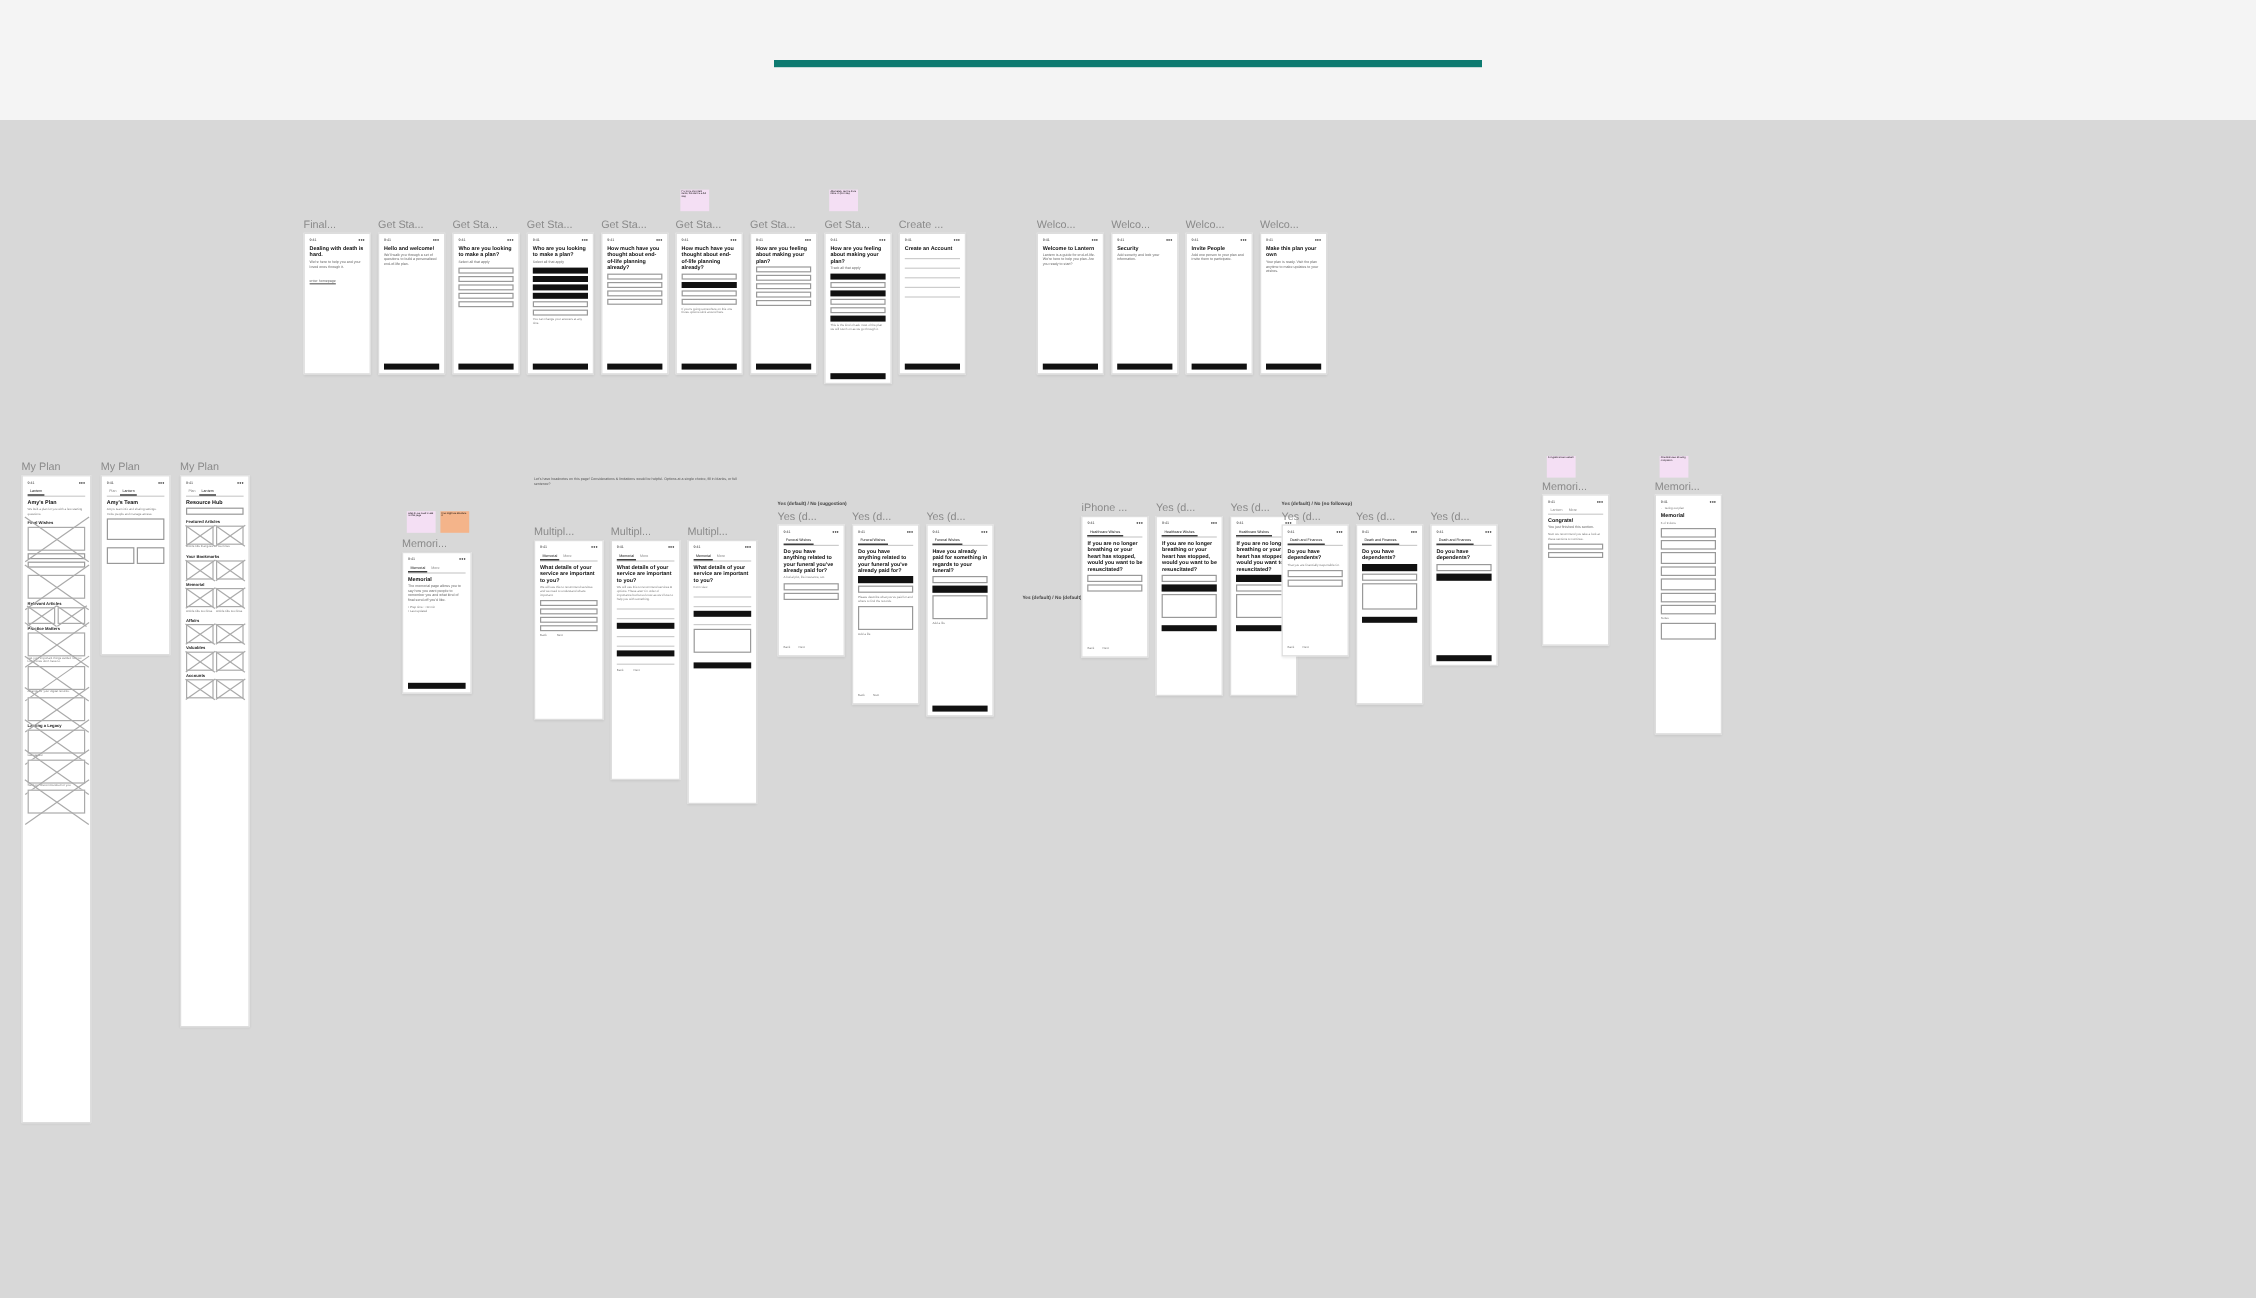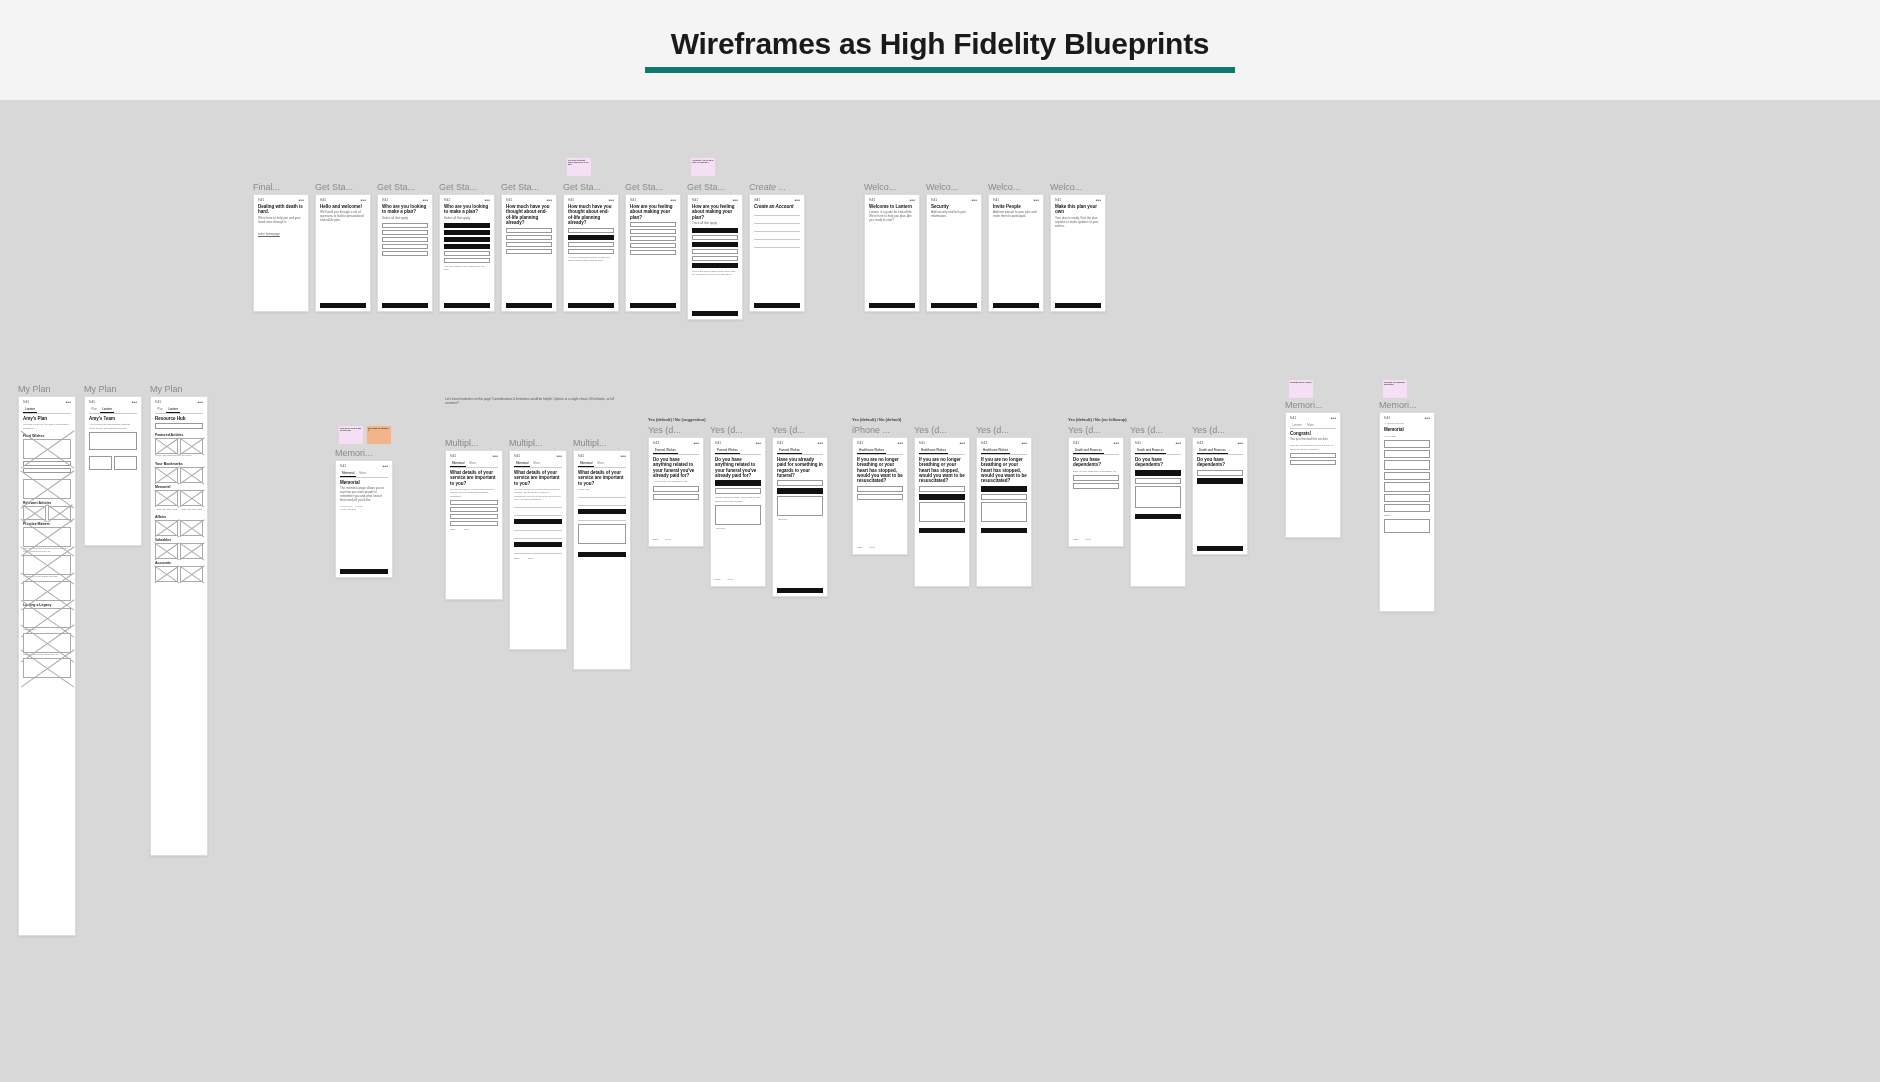--- a/index.html
+++ b/index.html
@@ -97,21 +97,20 @@
 .tab-row { display: flex; gap: 1px; border-bottom: 0.5px solid #ccc; margin-bottom: 2px; }
 .tab { font-size: 3px; color: #888; padding: 1px 2px; }
 .tab.active { color: #111; border-bottom: 1px solid #111; }
 .twoimg { display: flex; gap: 2px; }
 .annotation { font-size: 3px; color: #555; margin-bottom: 2px; line-height: 1.2; }
 </style>
 </head>
 <body>
 
 <div class="header-band">
-  <div class="page-title">Wireframes as High Fidelity Blueprints</div>
   <div class="title-underline"></div>
 </div>
 
 <div class="canvas">
 
   <div class="frame-group" style="left:253px; top:82px;">
 
     <div class="frame" style="width:56px;">
       <div class="frame-label">Final...</div>
       <div class="screen" style="width:56px;height:118px;">
@@ -241,21 +240,21 @@
         <div class="option"></div>
         <div class="option-dark"></div>
         <div class="option"></div>
         <div class="option"></div>
         <div class="option-dark"></div>
         <div class="tiny-text">This is the kind of task most of the plan we will touch on as we go through it.</div>
         <div class="screen-btn"></div>
       </div>
     </div>
 
-    <div class="frame" style="width:56px;font-style:italic;">
+    <div class="frame" style="width:56px;">
       <div class="frame-label">Create ...</div>
       <div class="screen" style="width:56px;height:118px;">
         <div class="status-bar">
             <span>9:41</span>
             <span>●●●</span>
           </div>
         <div class="screen-heading">Create an Account</div>
         <div class="input-line"></div>
         <div class="input-line"></div>
         <div class="input-line"></div>
@@ -567,21 +566,21 @@
           <div class="option" style="height:6px;"></div>
           <div class="option-dark" style="height:6px;"></div>
           <div class="option" style="height:20px;border-style:solid;"></div>
           <div class="tiny-text">Add a file</div>
           <div class="screen-btn"></div>
         </div>
       </div>
     </div>
   </div>
 
-  <div class="frame-group" style="left:852px; top:318px; flex-direction:column; gap:0;">
+  <div class="frame-group" style="left:852px; top:318px; flex-direction:row; gap:0;align-items:center;">
     <div class="annotation" style="font-size:4px;font-weight:600;color:#444;">Yes (default) / No (default)</div>
     <div style="display:flex;gap:6px;">
       <div class="frame" style="width:56px;">
         <div class="frame-label">iPhone ...</div>
         <div class="screen" style="width:56px;height:118px;">
           <div class="status-bar">
               <span>9:41</span>
               <span>●●●</span>
             </div>
           <div class="tab-row">

